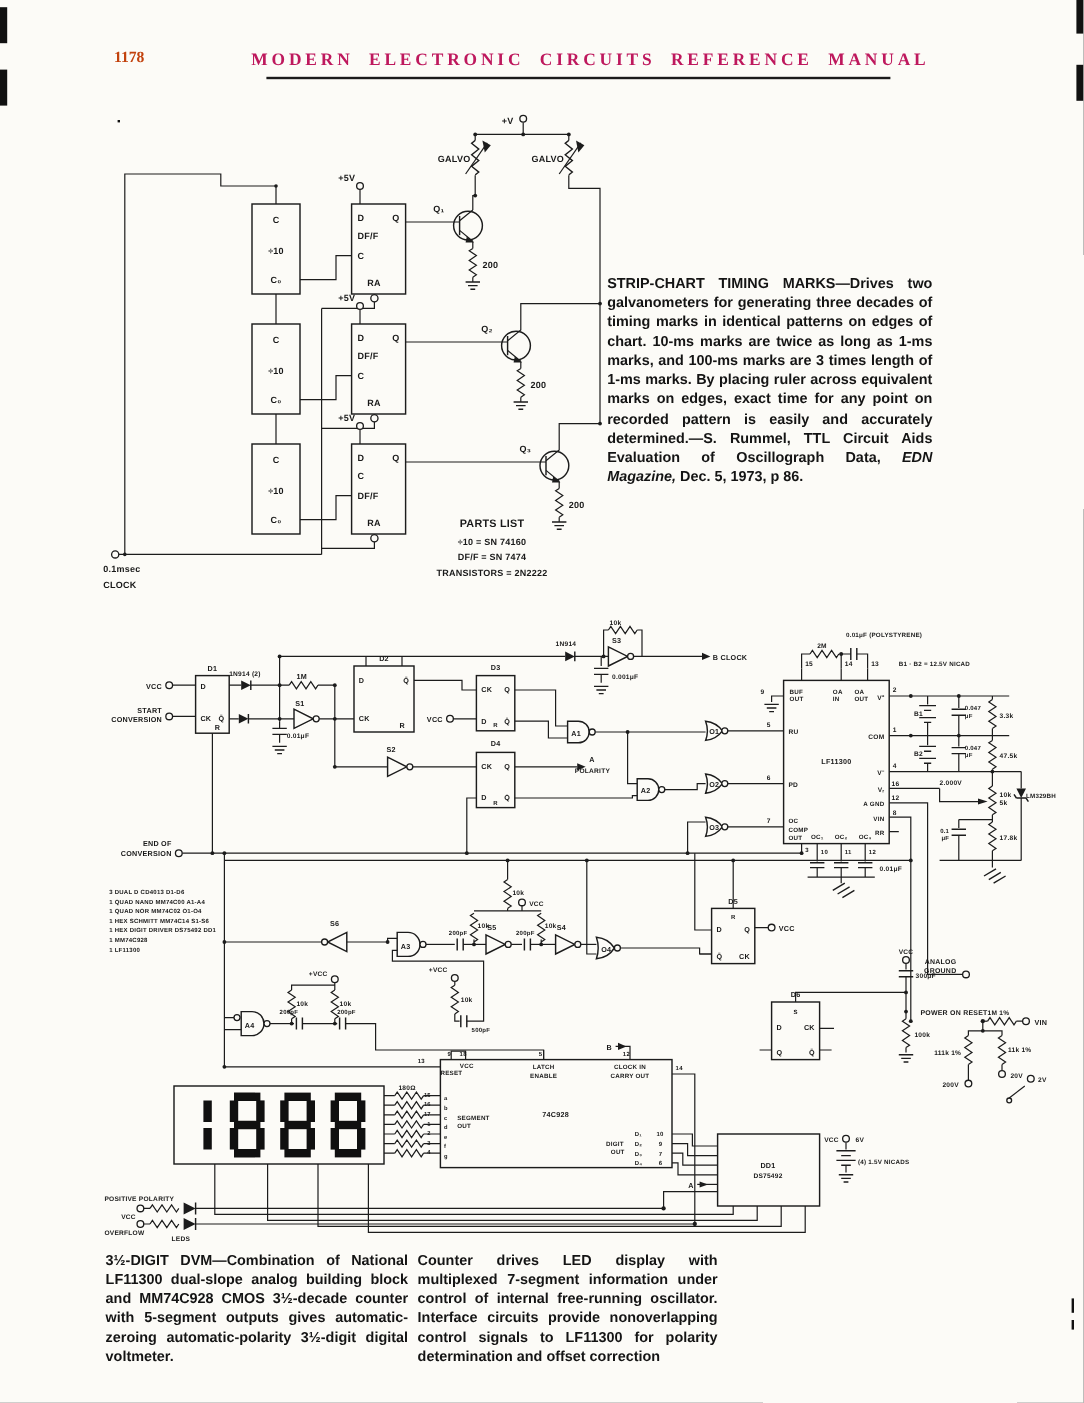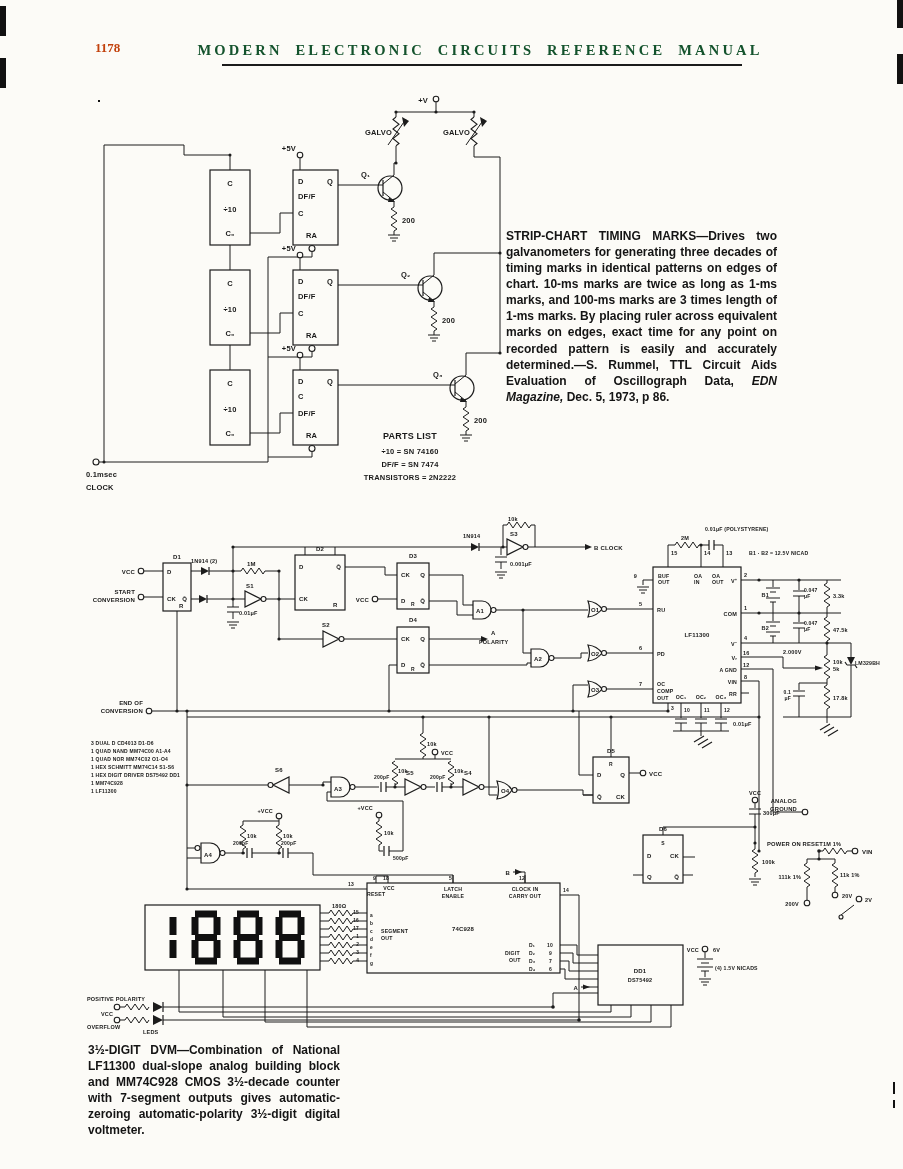--- a/index.html
+++ b/index.html
@@ -1,22 +1,22 @@
 <!DOCTYPE html>
 <html><head>
 <meta charset="utf-8">
 <style>
   html,body{margin:0;padding:0;background:#888;}
   #page{position:relative;width:903px;height:1169px;background:#fcfbf7;overflow:hidden;
         font-family:"Liberation Sans",sans-serif;}
   .artifact{position:absolute;background:#111;}
   #pageno{position:absolute;left:95px;top:40px;font:bold 13px "Liberation Serif",serif;color:#c2410c;}
-  #booktitle{position:absolute;left:180px;top:42px;width:600px;text-align:center;
+  #booktitle{position:absolute;left:192px;top:42px;width:600px;text-align:center;
              font-family:"Liberation Serif",serif;font-weight:bold;font-size:14.5px;
-             letter-spacing:3.2px;word-spacing:6px;color:#14532d;}
+             letter-spacing:3.2px;word-spacing:6px;color:#be185d;}
   #titlerule{position:absolute;left:222px;top:64px;width:520px;height:2px;background:#1b1b1b;}
   .cap{position:absolute;font-weight:bold;font-size:12px;line-height:1.34;
        text-align:justify;color:#141414;}
   svg{position:absolute;}
   svg *{vector-effect:none;}
   .wire{stroke:#1c1c1c;stroke-width:1;fill:none;}
   .wire2{stroke:#1c1c1c;stroke-width:1.2;fill:none;}
   .box{stroke:#1c1c1c;stroke-width:1.2;fill:none;}
   .fillb{fill:#1c1c1c;stroke:none;}
   .term{stroke:#1c1c1c;stroke-width:1.1;fill:#fcfbf7;}
@@ -706,15 +706,16 @@
         <text x="759" y="393" font-size="5.5">20V</text>
         <text x="716" y="401" font-size="5.5" text-anchor="end">200V</text>
         <text x="782" y="397" font-size="5.5">2V</text>
         <text x="4" y="496" font-size="5.5">POSITIVE POLARITY</text>
         <text x="18" y="511" font-size="5.5">VCC</text>
         <text x="4" y="524" font-size="5.5">OVERFLOW</text>
         <text x="60" y="529" font-size="5.5">LEDS</text>
       </g>
   </svg>
 
-  <div class="cap" style="left:88px;top:1042px;width:252px;">3½-DIGIT DVM—Combination of National LF11300 dual-slope analog building block and MM74C928 CMOS 3½-decade counter with 7-segment outputs gives automatic-zeroing automatic-polarity 3½-digit digital voltmeter.</div>
+  <div class="cap" style="left:88px;top:1042px;width:252px;">3½-DIGIT DVM—Combination of National LF11300 dual-slope analog building block and MM74C928 CMOS 3½-decade counter with 5-segment outputs gives automatic-zeroing automatic-polarity 3½-digit digital voltmeter.</div>
+  <div class="cap" style="left:348px;top:1042px;width:250px;">Counter drives LED display with multiplexed 7-segment information under control of internal free-running oscillator. Interface circuits provide nonoverlapping control signals to LF11300 for polarity determination and offset correction</div>
 
 </div>
 
 </body></html>

